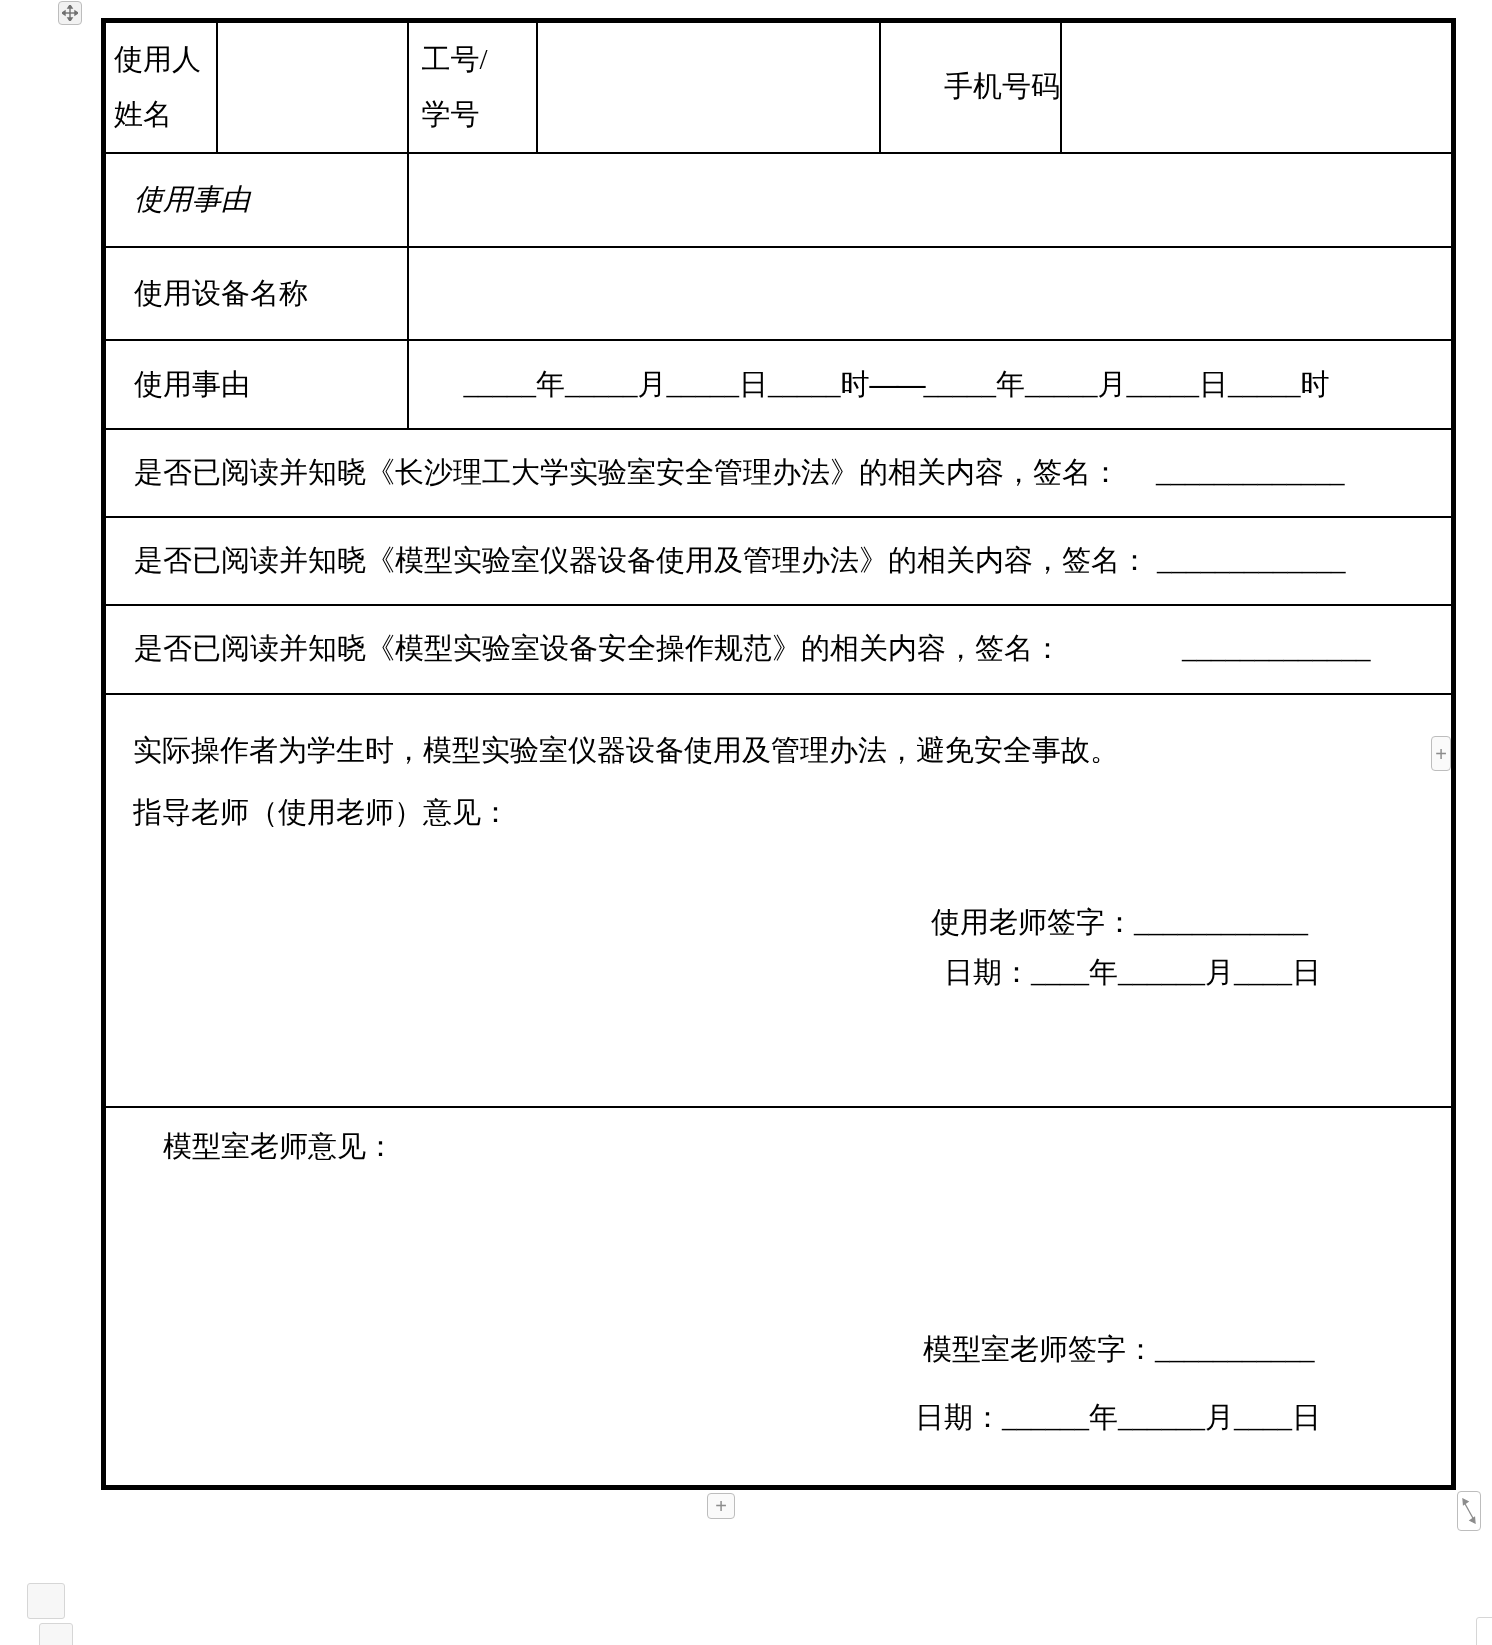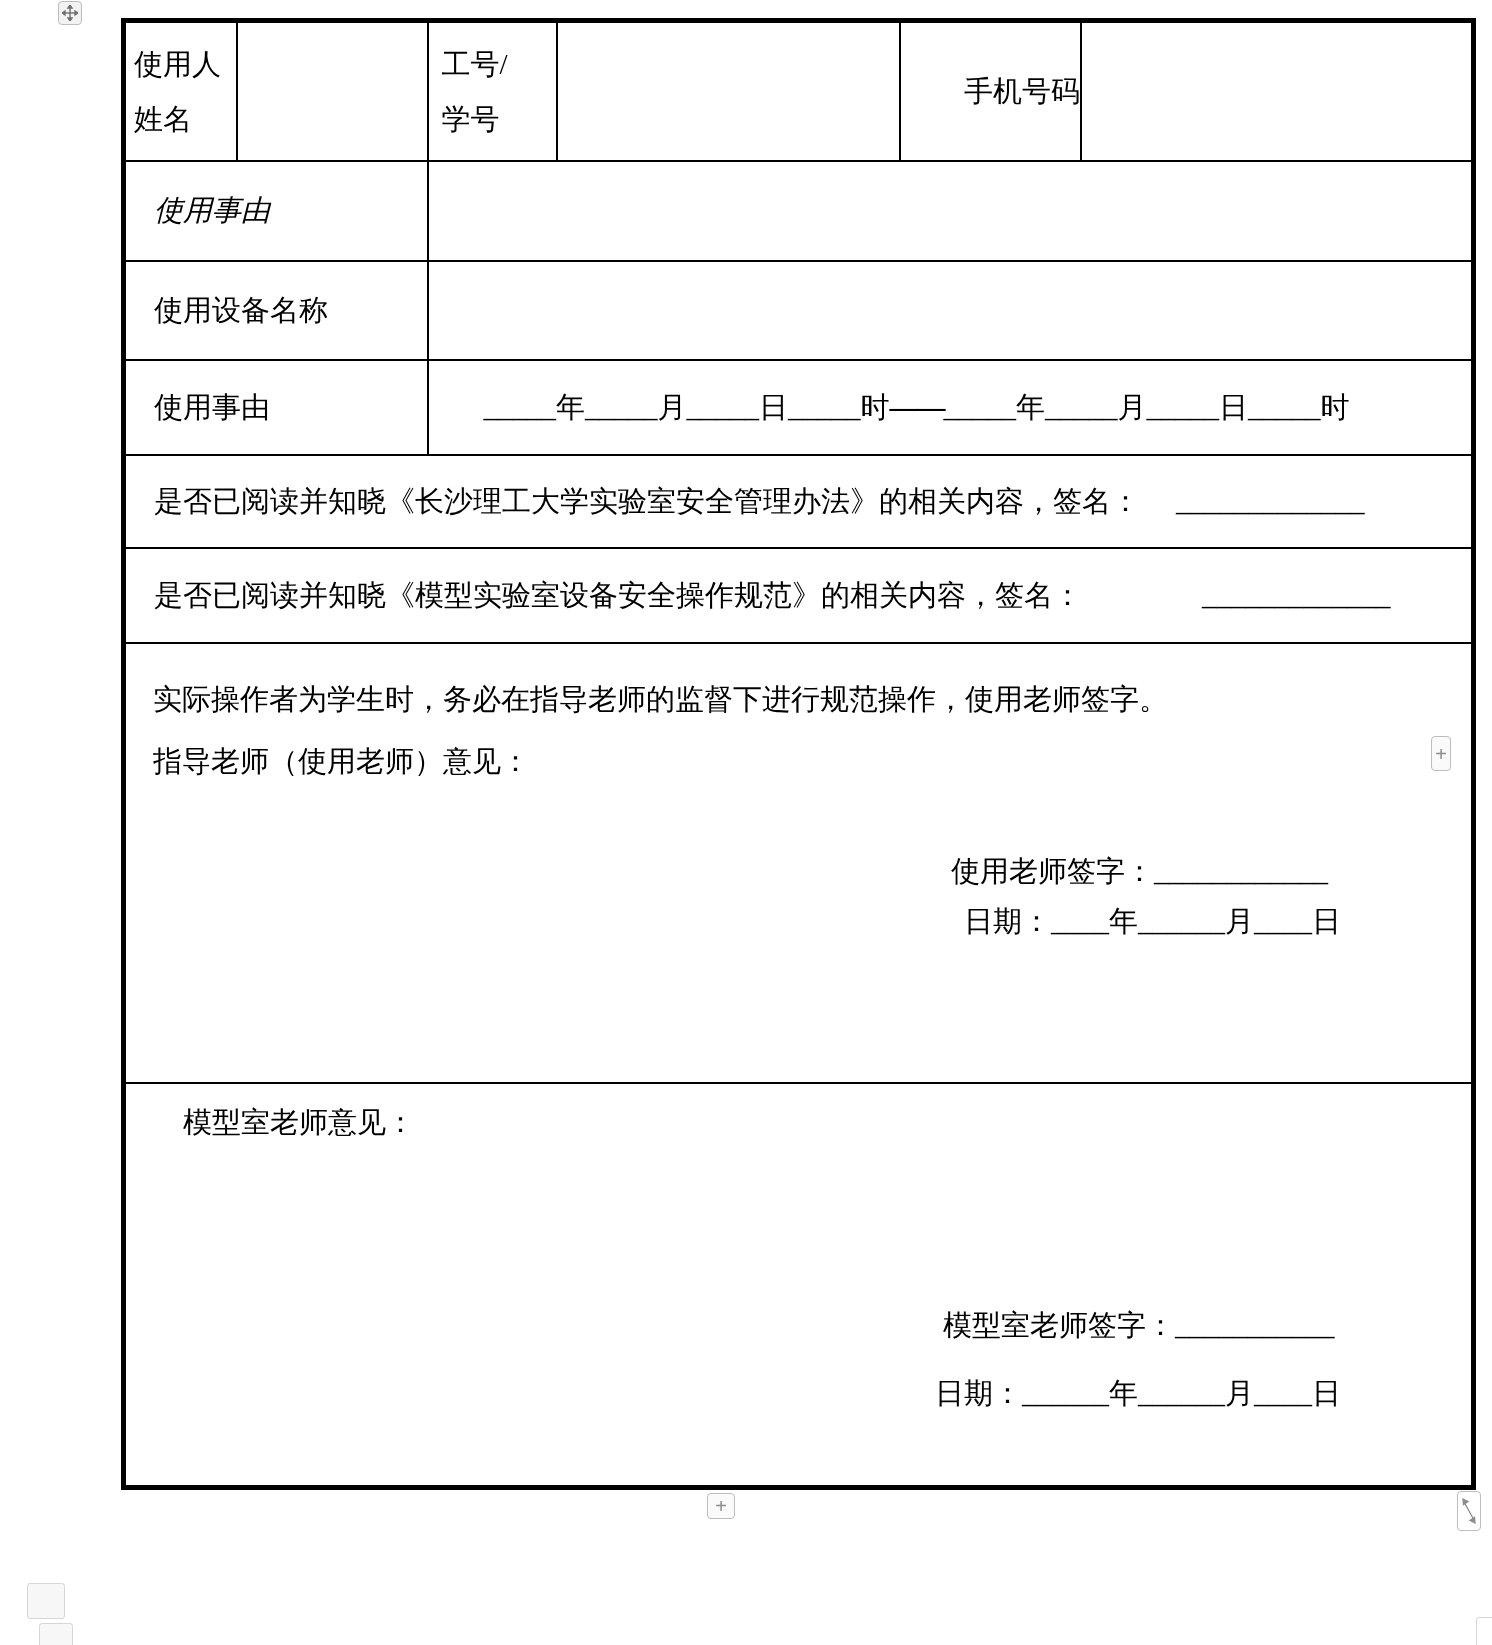--- a/index.html
+++ b/index.html
@@ -6,21 +6,21 @@
   html,body { background:#ffffff; }
   body {
     position:relative;
     width:1492px; height:1645px;
     font-family:"Liberation Serif","DejaVu Serif",serif;
     color:#000;
     overflow:hidden;
   }
 
   
-  .sheet { position:absolute; left:88px; top:18px; width:1388px; height:1472px;padding-left:33px; }
+  .sheet { position:absolute; left:68px; top:18px; width:1388px; height:1472px;padding-left:33px; }
   table.form {
     width:100%; height:100%;
     border-collapse:collapse; table-layout:fixed;
     border:5px solid #000;
   }
   td { border:2px solid #000; font-size:29px; vertical-align:middle; overflow:hidden; }
   tr.r1 { height:125px; } tr.r2 { height:89px;font-style:italic; } tr.r3 { height:88px; }
   tr.r4 { height:84px; }  tr.r5 { height:83px; } tr.r6 { height:83px; }
   tr.r7 { height:84px; }  tr.r8 { height:86px; } tr.r9 { height:391px; }
   tr.r10 { height:359px;margin-top:8px; }
@@ -99,29 +99,32 @@
 
     <tr class="r4">
       <td class="pl28" colspan="2"><span>使用事由</span></td>
       <td class="pl54" colspan="4"><span>_____年_____月_____日_____时</span><span class="dash">——</span><span>_____年_____月_____日_____时</span></td>
     </tr>
 
     <tr class="r5">
       <td class="pl28" colspan="6" style="white-space:nowrap;"><span>是否已阅读并知晓《长沙理工大学实验室安全管理办法》的相关内容，签名：</span><span class="sigline g36">_____________</span></td>
     </tr>
 
+    <tr class="r6">
+      <td class="pl28" colspan="6" style="white-space:nowrap;"><span>是否已阅读并知晓《模型实验室仪器设备使用及管理办法》的相关内容，签名：</span><span class="sigline g8">_____________</span></td>
+    </tr>
 
     <tr class="r7">
       <td class="pl28" colspan="6" style="white-space:nowrap;margin-top:25px;"><span>是否已阅读并知晓《模型实验室设备安全操作规范》的相关内容，签名：</span><span class="sigline g120">_____________</span></td>
     </tr>
 
 
     <tr class="r9">
       <td class="rel" colspan="6">
-        <span class="abs" style="top:36px;left:27px">实际操作者为学生时，务必在指导老师的监督下进行规范操作，使用老师签字。</span>
+        <span class="abs" style="top:36px;left:27px">实际操作者为学生时，模型实验室仪器设备使用及管理办法，避免安全事故。</span>
         <span class="abs" style="top:98px;left:27px">指导老师（使用老师）意见：</span>
         <span class="abs" style="top:208px;left:825px">
           <span>使用老师签字：</span><span class="sigline">____________</span>
         </span>
         <span class="abs" style="top:258px;left:838px">日期：____年______月____日</span>
       </td>
     </tr>
 
     <tr class="r10">
       <td class="rel" colspan="6">

